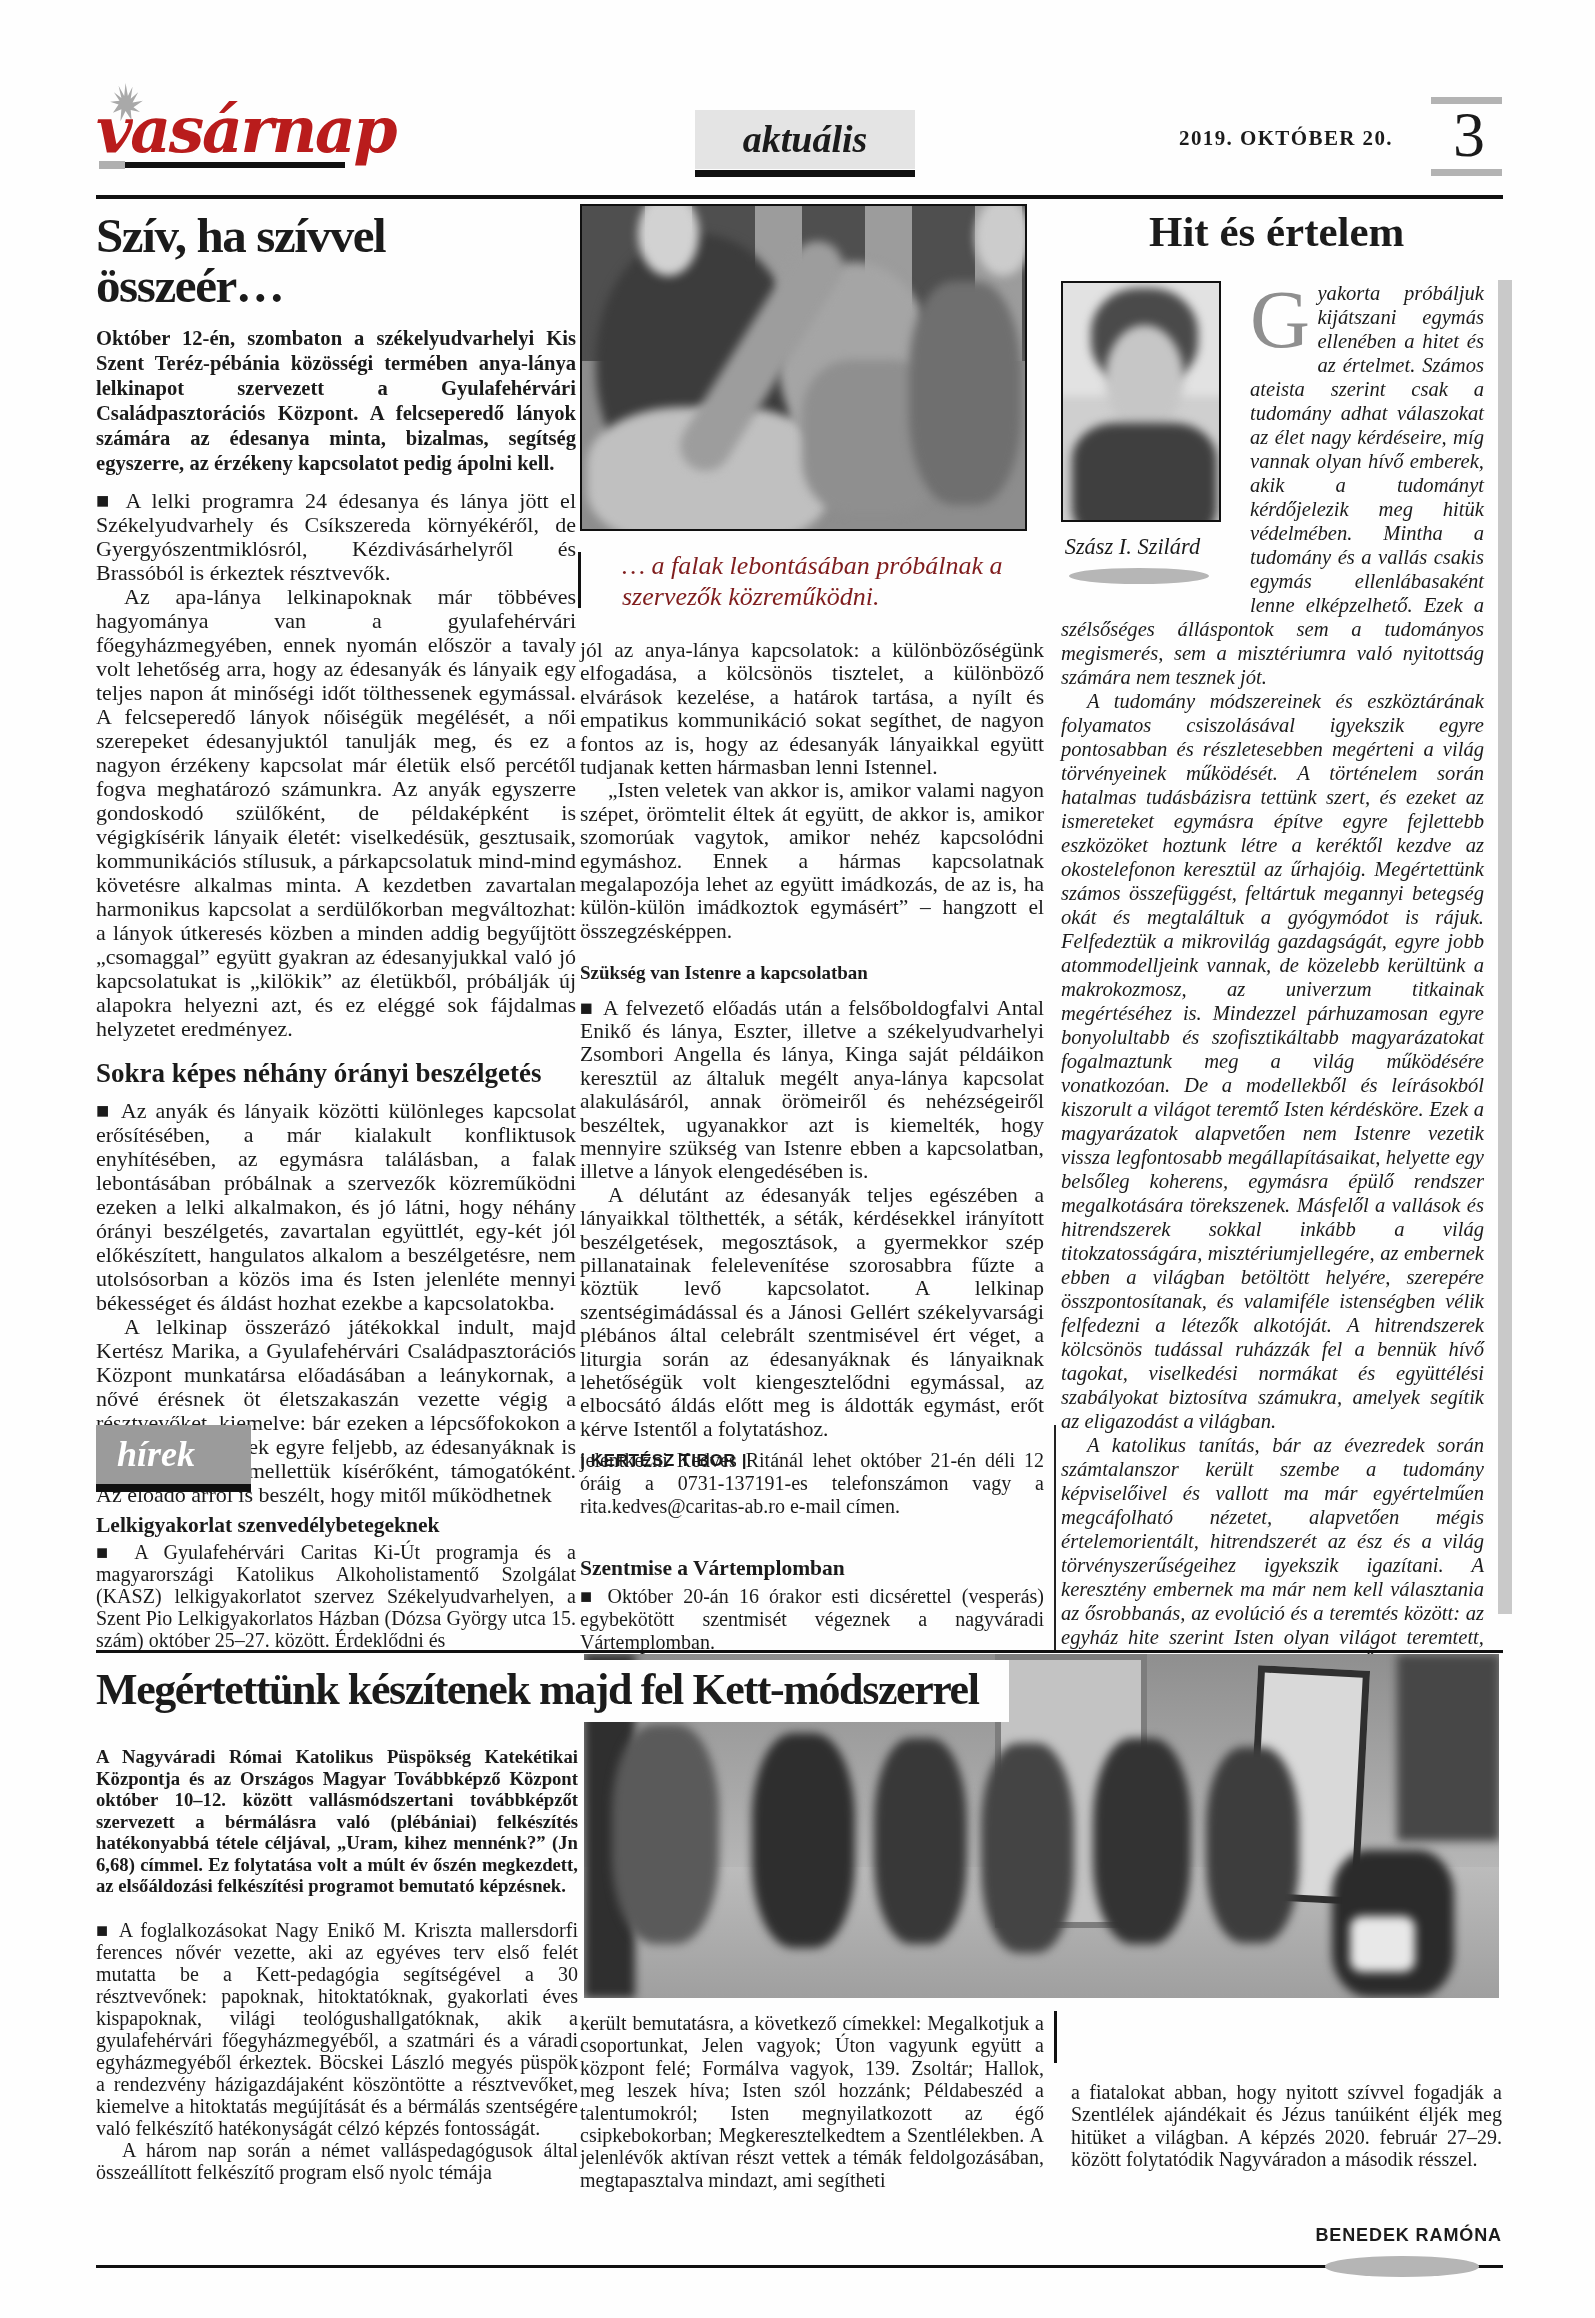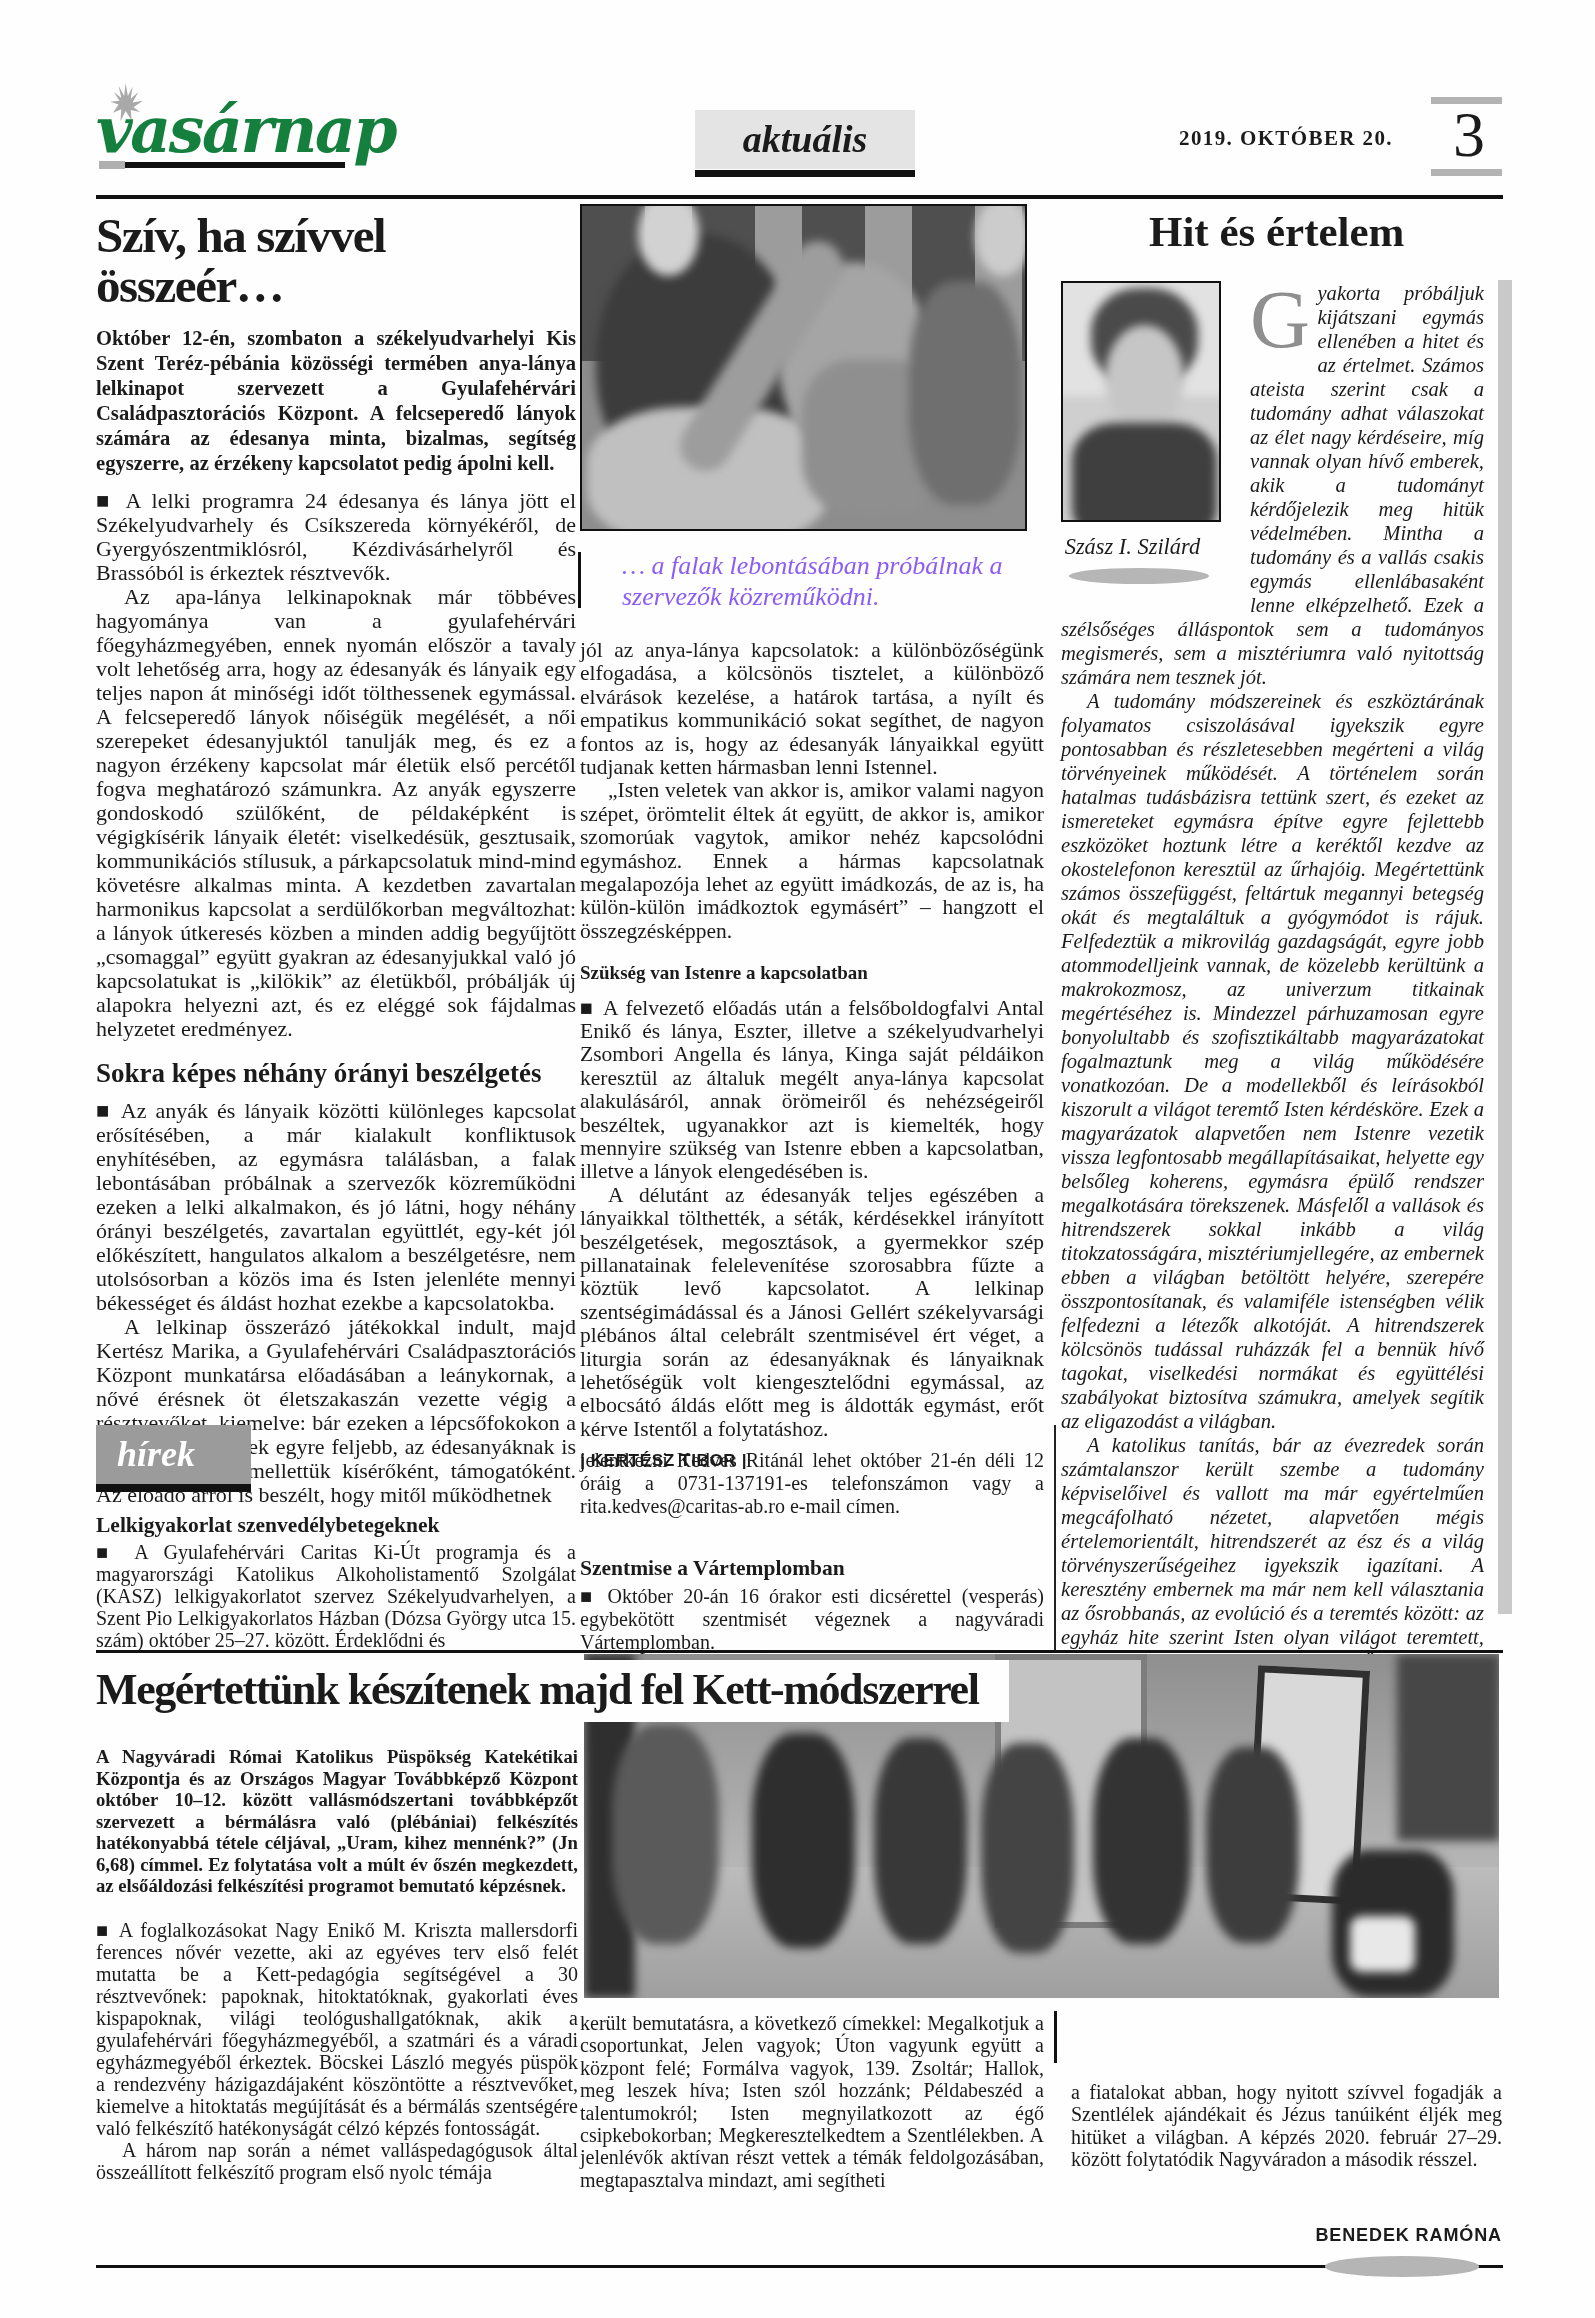--- a/index.html
+++ b/index.html
@@ -3,21 +3,21 @@
 <meta charset="utf-8">
 <style>
   html,body{margin:0;padding:0;background:#ffffff;}
   .page{position:relative;width:1595px;height:2319px;background:#fefefe;
         font-family:"Liberation Serif",serif;color:#1b1b1b;overflow:hidden;}
   .abs{position:absolute;}
   .just{text-align:justify;text-justify:inter-word;hyphens:auto;}
   
   .masthead{left:96px;top:99px;font-family:"DejaVu Serif",serif;
             font-style:italic;font-weight:700;font-size:63px;line-height:63px;
-            letter-spacing:-2.3px;color:#15803d;}
+            letter-spacing:-2.3px;color:#b91c1c;}
   .flame{left:110px;top:83px;}
   .mast-sq{left:99px;top:161px;width:26px;height:7.5px;background:#b0b0b0;}
   .mast-bar{left:125px;top:162px;width:220px;height:6px;background:#111;}
   .aktualis-box{left:695px;top:110px;width:220px;height:59px;background:#e4e4e4;
                 text-align:center;font-size:38px;font-weight:700;font-style:italic;
                 line-height:58px;}
   .aktualis-bar{left:695px;top:170px;width:220px;height:6.5px;background:#111;}
   .date{left:1159px;top:126px;width:234px;text-align:right;font-size:21px;
         font-weight:700;letter-spacing:1.4px;}
   .pageno{left:1434px;top:102px;width:70px;text-align:center;font-size:64px;
@@ -31,21 +31,21 @@
            letter-spacing:-1.4px;}
   .lead{font-size:20.6px;line-height:25px;font-weight:700;margin:0 0 13px 0;}
   .b1{font-size:22px;line-height:24px;}
   .b1 p{margin:0;}
   .b1 p.ind{text-indent:28px;}
   .subhead{font-size:27px;line-height:29px;font-weight:700;margin:18px 0 11.2px 0;}
   .photo-frame{border:2.3px solid #111;overflow:hidden;background:#8d8d8d;}
   .photo1{left:580px;top:204px;width:443px;height:323px;}
   .cap-tick{width:2.8px;background:#111;}
   .caption1{left:622px;top:550px;width:388px;font-style:italic;font-size:26px;
-            line-height:31px;color:#8b5cf6;}
+            line-height:31px;color:#7f1d1d;}
   .col2{left:580px;top:639px;width:464px;font-size:21.5px;line-height:23.4px;}
   .col2 p{margin:0;}
   .col2 p.ind{text-indent:28px;}
   .col2 .subhead{font-size:19px;margin:15px 0 9.3px 0;}
   .byline-mid{font-family:"Liberation Sans",sans-serif;font-weight:700;
               font-size:17.3px;letter-spacing:0.5px;margin-top:7.5px;}
   
   .col3{left:1061px;top:208px;width:423px;}
   .col3 h2{margin:0 0 26px 8.4px;font-size:43px;line-height:47px;font-weight:700;
            letter-spacing:0;text-align:center;}

